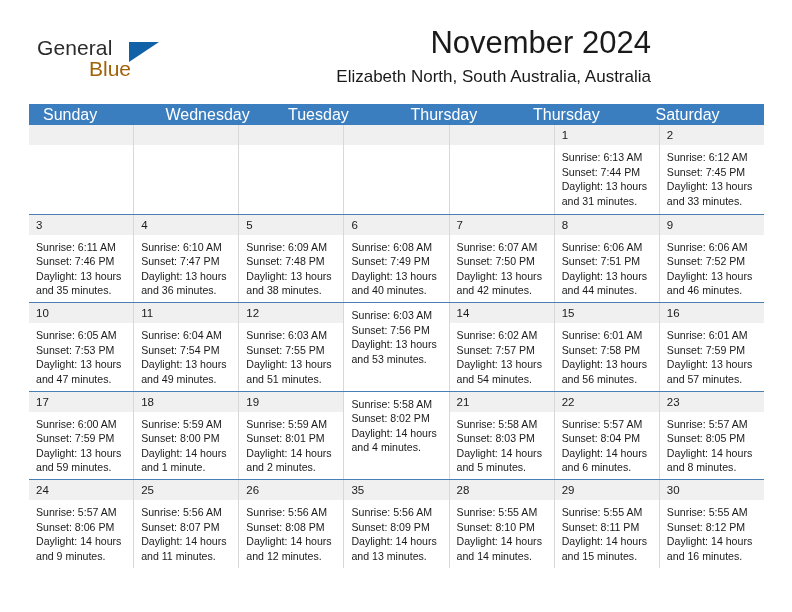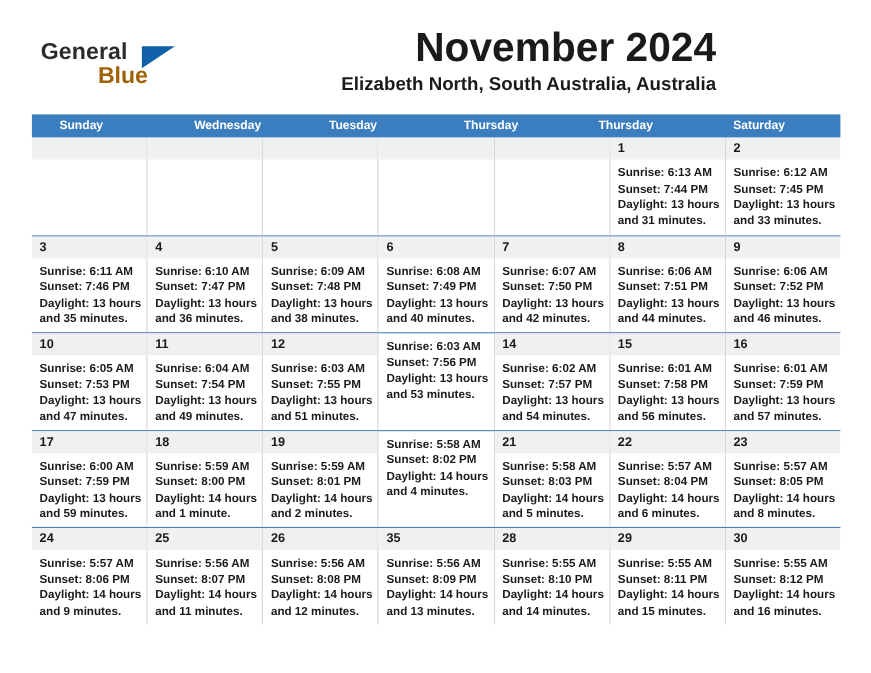--- a/index.html
+++ b/index.html
@@ -12,21 +12,20 @@
     height: 612px;
     font-family: "Liberation Sans", sans-serif;
     color: #000000;
     overflow: hidden;
   }
   .page {
     position: relative;
     width: 680px;
     height: 612px;
     box-sizing: border-box;
-    font-weight: bold;
   }
 
   
   .header {
     position: absolute;
     left: 29px;
     top: 26px;
     right: 29px;
     height: 70px;
   }
@@ -64,21 +63,21 @@
     border-bottom: 20px solid transparent;
   }
 
   .title-block {
     position: absolute;
     right: 0;
     top: 0;
     text-align: right;
   }
   .cal-title {
-    font-size: 37px;
+    font-size: 31px;
     color: #1a1a1a;
     line-height: 34px;
     white-space: nowrap;
   }
   .cal-subtitle {
     font-size: 17px;
     color: #1a1a1a;
     line-height: 22px;
     margin-top: 6px;
     white-space: nowrap;
@@ -92,23 +91,23 @@
     width: 735px;
   }
   .weekday-row {
     display: flex;
     background: #3b7ec0;
     height: 21px;
   }
   .weekday {
     flex: 1 1 0;
     color: #ffffff;
-    font-size: 11px;
+    font-size: 16px;
     line-height: 21px;
-    padding-left: 25px;
+    padding-left: 14px;
     box-sizing: border-box;
     white-space: nowrap;
   }
 
   .week-row {
     display: flex;
     border-top: 1px solid #4a7fb5;
     height: 88.5px;
     box-sizing: border-box;
   }

